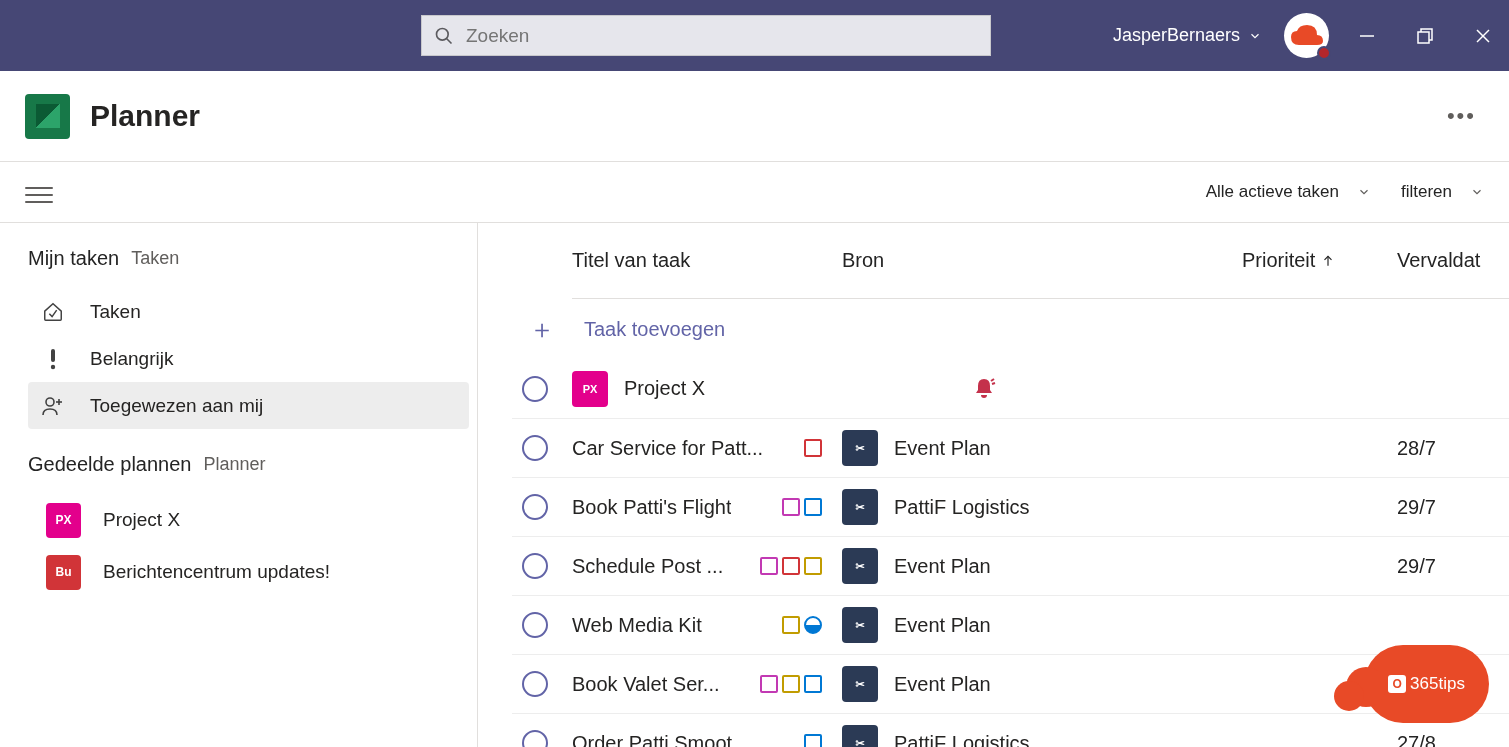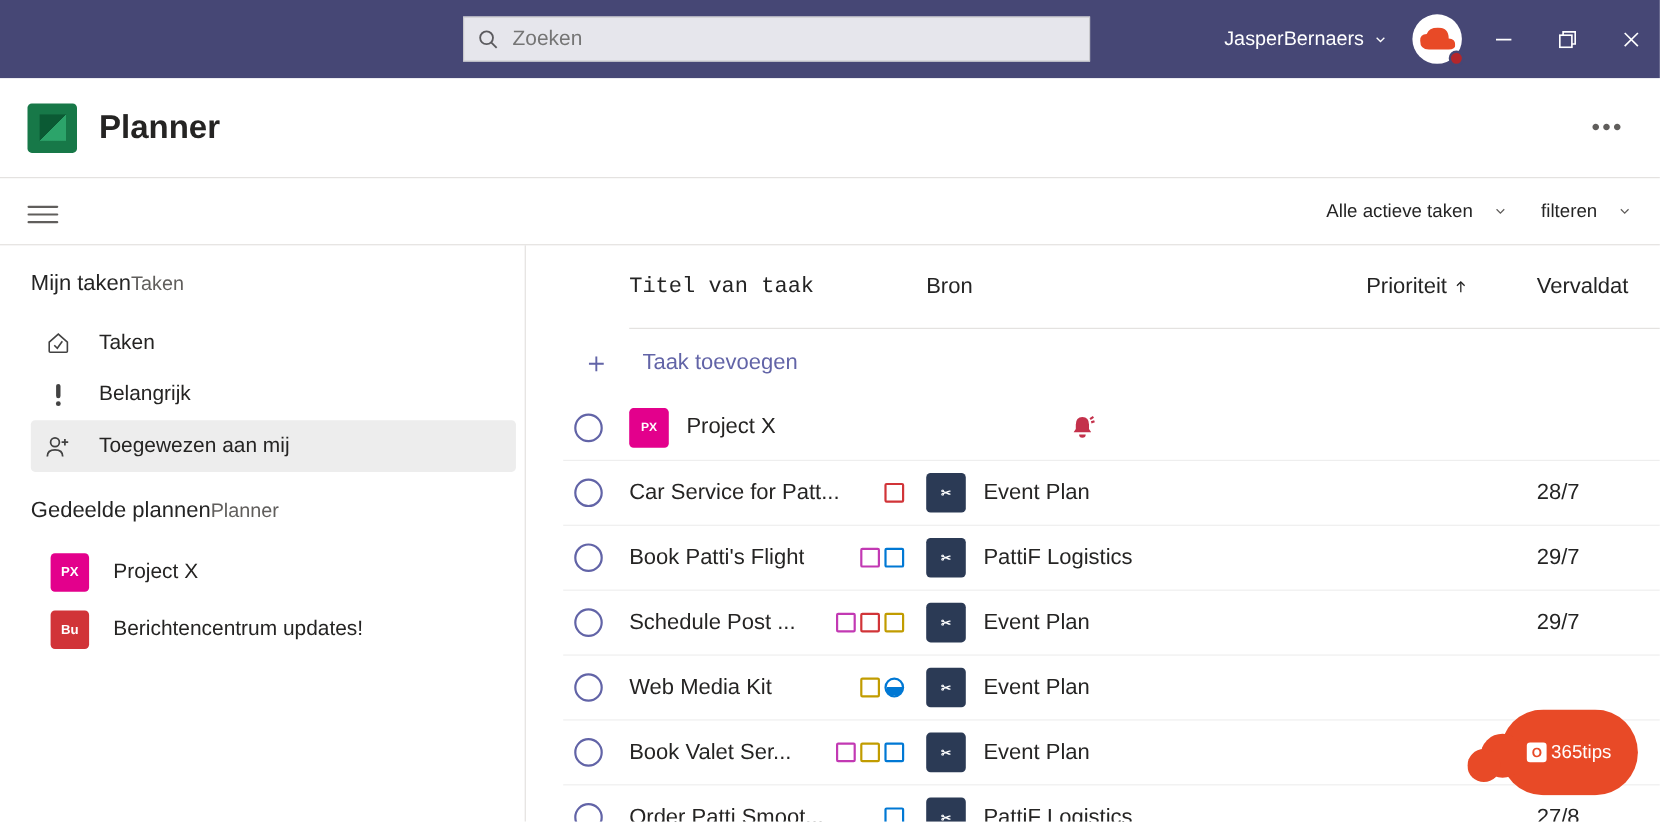--- a/index.html
+++ b/index.html
@@ -33,34 +33,34 @@
   .hamb div { height: 2px; background: #605e5c; margin: 5px 0; border-radius:1px; }
   .toolbar-spacer { flex: 1; }
   .tool-dd { display: flex; align-items: center; font-size: 17px; color: #242424; cursor: pointer; margin-left: 30px; }
   .tool-dd svg { margin-left: 18px; }
 
   
   .main { display: flex; height: calc(747px - 71px - 91px - 61px); }
   
   
   .sidebar { width: 478px; border-right: 1px solid #e1dfdd; padding: 24px 8px 0 28px; }
-  .sb-heading { display: flex; align-items: center; margin-bottom: 18px; }
+  .sb-heading { display: flex; align-items: center; gap: 12px; margin-bottom: 18px; }
   .sb-heading .h1 { font-size: 20px; color: #242424; }
   .sb-heading .h2 { font-size: 18px; color: #605e5c; }
   .sb-item { height: 47px; display: flex; align-items: center; gap: 24px; padding-left: 12px; border-radius: 4px; cursor: pointer; font-size: 19px; }
   .sb-item .sb-ico { width: 26px; height: 26px; display: flex; align-items: center; justify-content: center; color: #424242; }
   .sb-item.active { background: #ededed; }
   .sb-spacer { height: 24px; }
   .plan-ico { width: 35px; height: 35px; border-radius: 4px; display:flex; align-items:center; justify-content:center; color:#fff; font-size:12px; font-weight:600; }
   .plan-item { height: 52px; display: flex; align-items: center; gap: 22px; padding-left: 18px; cursor: pointer; font-size: 19px; }
 
   
   .content { flex:1; overflow:hidden; padding-left: 34px; }
   .col-headers { display:flex; align-items:center; height: 76px; border-bottom: 1px solid #e1dfdd; font-size: 20px; color:#242424; padding-right:0; margin-left:60px; }
-  .col-title { flex: 0 0 270px; font-family: Liberation Mono, monospace; }
+  .col-title { flex: 0 0 270px; }
   .col-source { flex: 0 0 400px; }
   .col-prio { flex: 0 0 155px; display:flex; align-items:center; gap:6px; justify-content:flex-start;}
   .col-due { flex: 1; }
 
   .add-task-row { display:flex; align-items:center; height: 60px; gap: 22px; cursor:pointer; margin-left:10px; }
   .plus-ic { color:#6264a7; font-size: 26px; font-weight:300; width:40px; text-align:center;}
   .add-task-label { color:#6264a7; font-size: 20px; }
 
   .task-row { display:flex; align-items:center; height: 59px; border-top: 1px solid #ededed; margin-left:0px;}
   .task-row:first-of-type{ border-top:none;}

